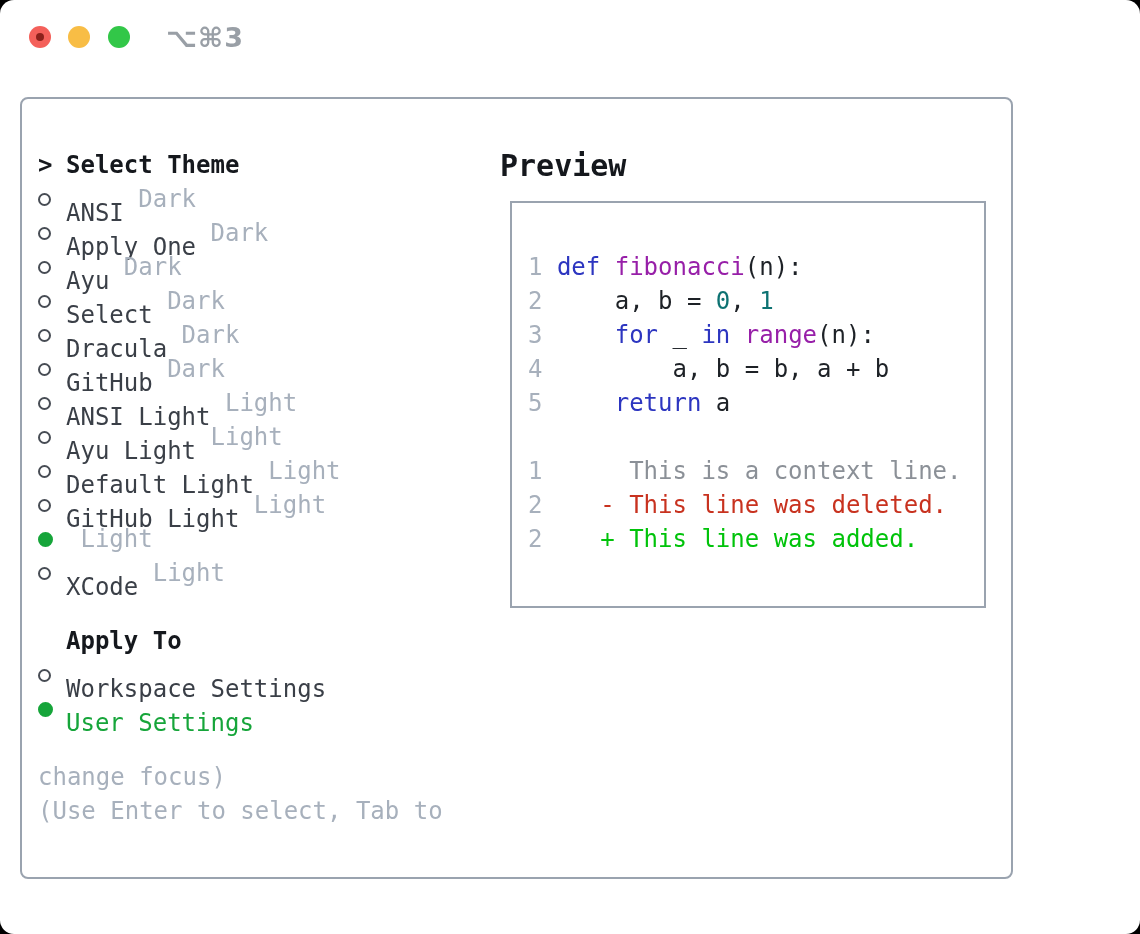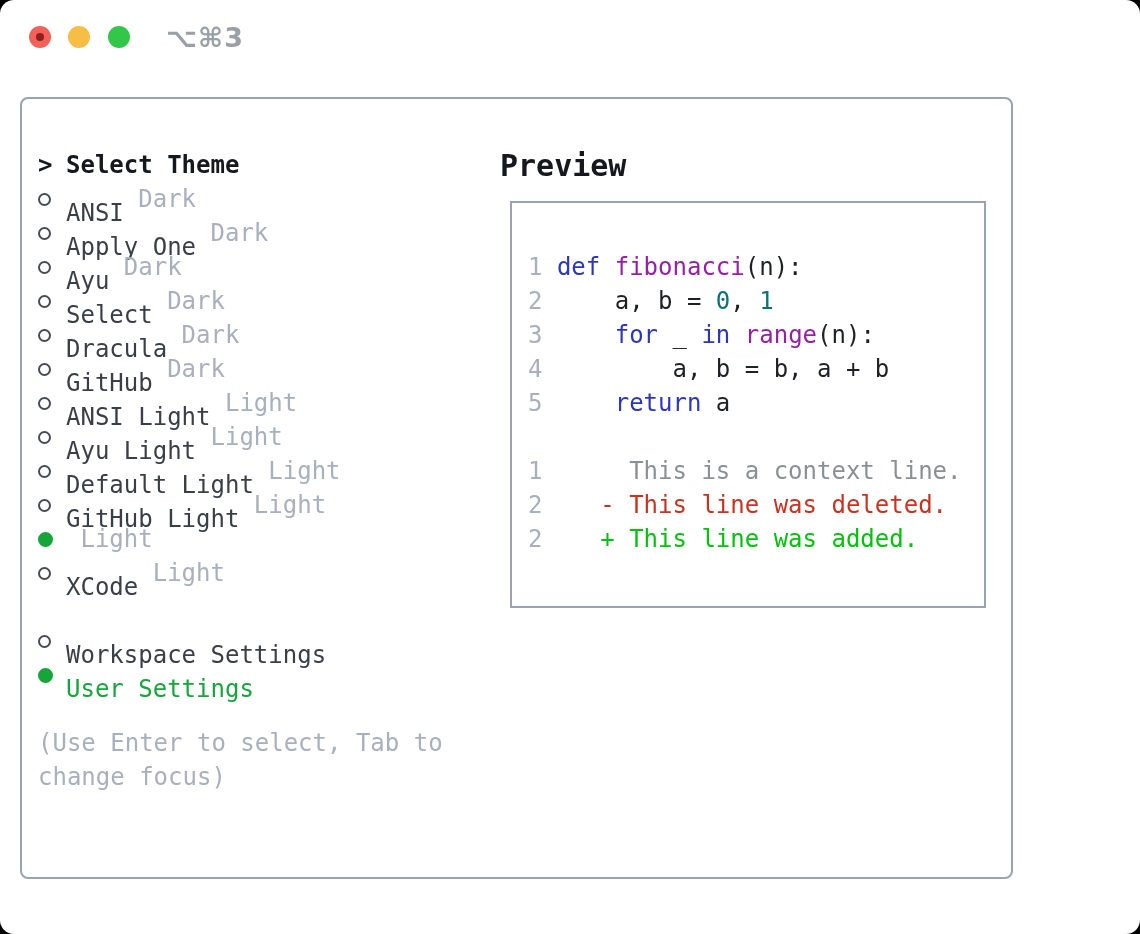--- a/index.html
+++ b/index.html
@@ -92,30 +92,34 @@
           <div class="row"><span class="bullet"><span class="circle"></span></span><span class="iname">ANSI Light</span><span class="suffix"> Light</span></div>
           <div class="row"><span class="bullet"><span class="circle"></span></span><span class="iname">Ayu Light</span><span class="suffix"> Light</span></div>
           <div class="row"><span class="bullet"><span class="circle"></span></span><span class="iname">Default Light</span><span class="suffix"> Light</span></div>
           <div class="row"><span class="bullet"><span class="circle"></span></span><span class="iname">GitHub Light</span><span class="suffix"> Light</span></div>
           <div class="row selected"><span class="bullet"><span class="circle filled"></span></span><span class="suffix"> Light</span></div>
           <div class="row"><span class="bullet"><span class="circle"></span></span><span class="iname">XCode</span><span class="suffix"> Light</span></div>
         </div>
 
       <div class="spacer"></div>
 
+      <div class="row">
+        <span class="bullet"></span>
+        <span class="hdr">Apply To</span>
+      </div>
 
       <div id="apply-list">
           <div class="row"><span class="bullet"><span class="circle"></span></span><span class="iname">Workspace Settings</span></div>
           <div class="row selected"><span class="bullet"><span class="circle filled"></span></span><span class="iname">User Settings</span></div>
         </div>
 
       <div class="spacer"></div>
 
+      <div class="row hint"><span>change focus)</span></div>
       <div class="row hint"><span>(Use Enter to select, Tab to</span></div>
-      <div class="row hint"><span>change focus)</span></div>
     </div>
 
     <div class="preview-header">
       <span>Preview</span>
     </div>
 
     <div class="preview-box">
       <div class="code" id="code-block">
           <div class="cline"><span class="ln">1</span><span class="seg-plain"> </span><span class="seg-kw">def</span><span class="seg-plain"> </span><span class="seg-fn">fibonacci</span><span class="seg-plain">(n):</span></div>
           <div class="cline"><span class="ln">2</span><span class="seg-plain">     a, b = </span><span class="seg-num">0</span><span class="seg-plain">, </span><span class="seg-num">1</span></div>

